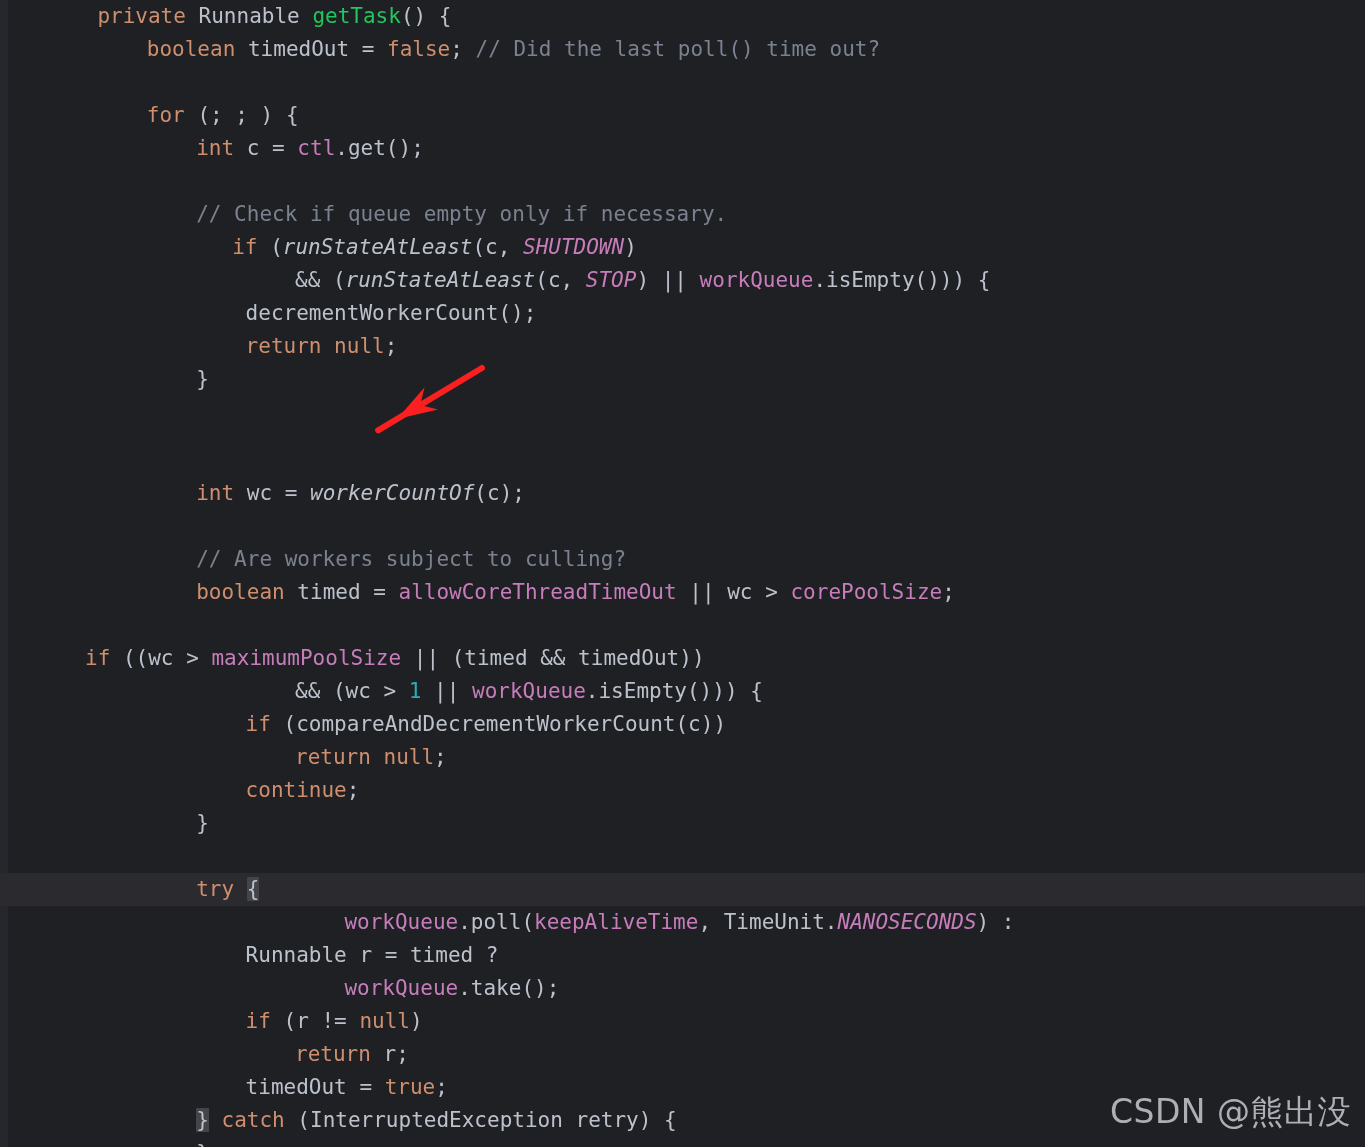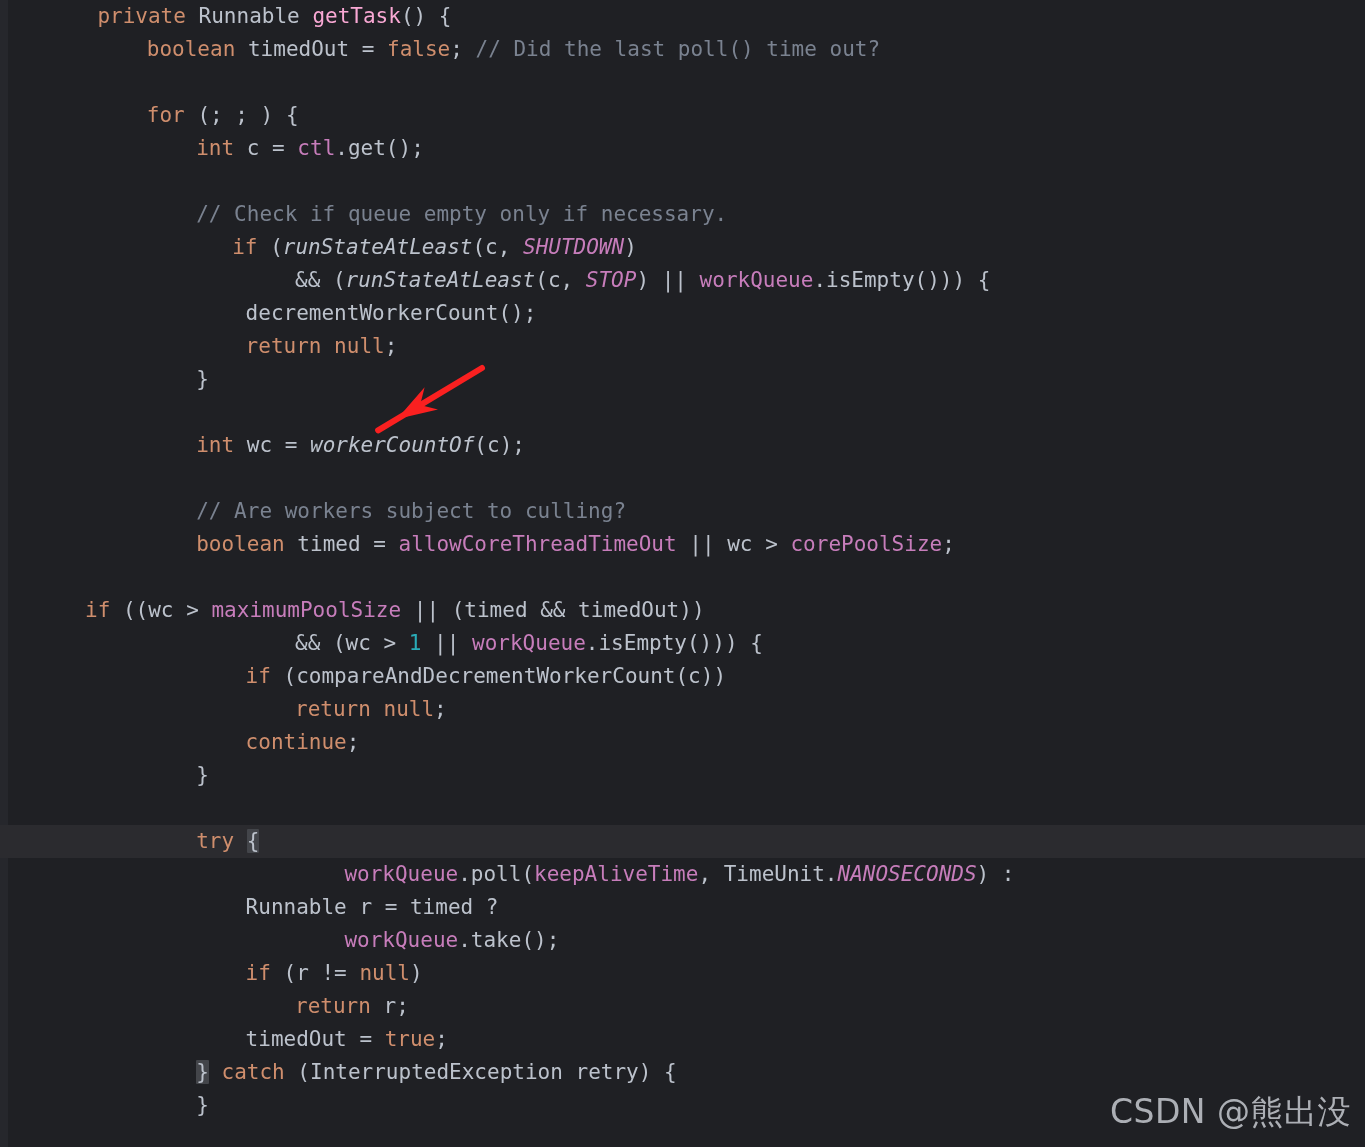--- a/index.html
+++ b/index.html
@@ -89,21 +89,21 @@
     letter-spacing: 0.5px;
     opacity: 0.92;
   }
 </style>
 <style>
     body, #editor { background: #1f2024; }
     .line { color: #bcc2cc; font-size: 21px;
             height: 33px; line-height: 33px; }
     .line.caret { background: #2b2b2f; }
     .kw { color: #cf8e6d; }
-    .mth { color: #f9a8d4; }
+    .mth { color: #22c55e; }
     .cmt { color: #7a8290; }
     .fld { color: #c77dbb; }
     .sfld { color: #c77dbb; }
     .num { color: #2aacb8; }
     .pun, .typ, .smth { color: #bcc2cc; }
     .brace-hl { background: #43454a; }
   </style></head>
 <body>
 
 <div id="editor">
@@ -117,21 +117,21 @@
       <div class="line" style="padding-left: 146.8px;"><span class="kw">for</span><span class="pun"> (; ; ) {</span></div>
       <div class="line" style="padding-left: 196.2px;"><span class="kw">int</span><span class="pun"> c = </span><span class="fld">ctl</span><span class="pun">.get();</span></div>
       <div class="line" style="padding-left: 48px;">&nbsp;</div>
       <div class="line" style="padding-left: 196.2px;"><span class="cmt">// Check if queue empty only if necessary.</span></div>
       <div class="line" style="padding-left: 196.2px; margin-left: 36px;"><span class="kw">if</span><span class="pun"> (</span><span class="smth">runStateAtLeast</span><span class="pun">(c, </span><span class="sfld">SHUTDOWN</span><span class="pun">)</span></div>
       <div class="line" style="padding-left: 295px;"><span class="pun">&amp;&amp; (</span><span class="smth">runStateAtLeast</span><span class="pun">(c, </span><span class="sfld">STOP</span><span class="pun">) || </span><span class="fld">workQueue</span><span class="pun">.isEmpty())) {</span></div>
       <div class="line" style="padding-left: 245.6px;"><span class="pun">decrementWorkerCount();</span></div>
       <div class="line" style="padding-left: 245.6px;"><span class="kw">return</span><span class="pun"> </span><span class="kw">null</span><span class="pun">;</span></div>
       <div class="line" style="padding-left: 196.2px;"><span class="pun">}</span></div>
       <div class="line" style="padding-left: 48px;">&nbsp;</div>
-      <div class="line" style="padding-left: 196.2px;"><span class="kw">int</span><span class="pun"> wc = </span><span class="smth">workerCountOf</span><span class="pun">(c);</span></div>
+      <div class="line" style="padding-left: 196.2px; margin-top: 48px;"><span class="kw">int</span><span class="pun"> wc = </span><span class="smth">workerCountOf</span><span class="pun">(c);</span></div>
       <div class="line" style="padding-left: 48px;">&nbsp;</div>
       <div class="line" style="padding-left: 196.2px;"><span class="cmt">// Are workers subject to culling?</span></div>
       <div class="line" style="padding-left: 196.2px;"><span class="kw">boolean</span><span class="pun"> timed = </span><span class="fld">allowCoreThreadTimeOut</span><span class="pun"> || wc &gt; </span><span class="fld">corePoolSize</span><span class="pun">;</span></div>
       <div class="line" style="padding-left: 48px;">&nbsp;</div>
       <div class="line" style="padding-left: 85px;"><span class="kw">if</span><span class="pun"> ((wc &gt; </span><span class="fld">maximumPoolSize</span><span class="pun"> || (timed &amp;&amp; timedOut))</span></div>
       <div class="line" style="padding-left: 295px;"><span class="pun">&amp;&amp; (wc &gt; </span><span class="num">1</span><span class="pun"> || </span><span class="fld">workQueue</span><span class="pun">.isEmpty())) {</span></div>
       <div class="line" style="padding-left: 245.6px;"><span class="kw">if</span><span class="pun"> (compareAndDecrementWorkerCount(c))</span></div>
       <div class="line" style="padding-left: 295px;"><span class="kw">return</span><span class="pun"> </span><span class="kw">null</span><span class="pun">;</span></div>
       <div class="line" style="padding-left: 245.6px;"><span class="kw">continue</span><span class="pun">;</span></div>
       <div class="line" style="padding-left: 196.2px;"><span class="pun">}</span></div>

